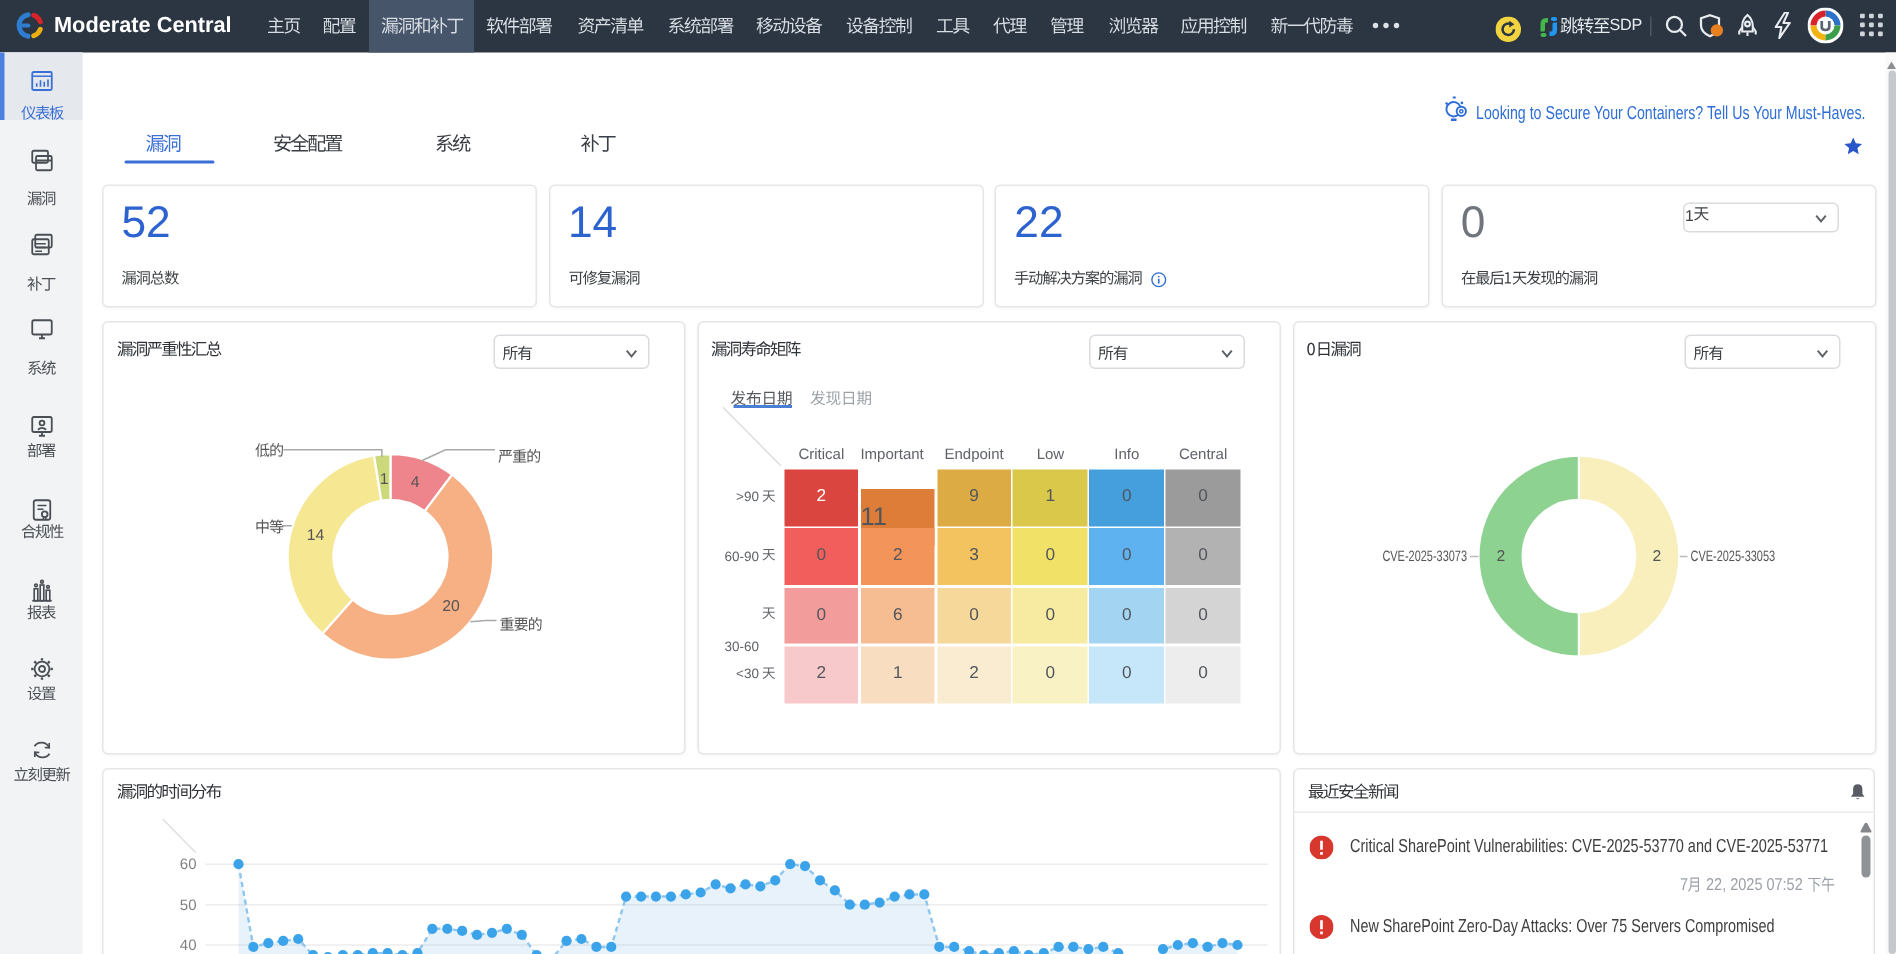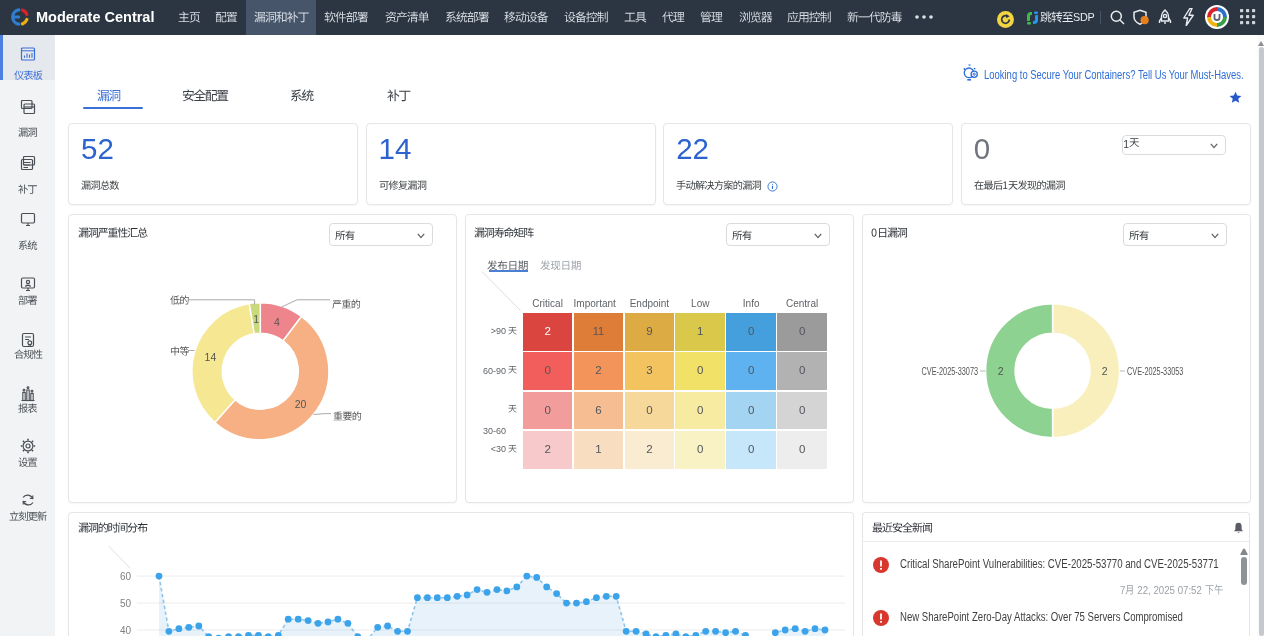--- a/index.html
+++ b/index.html
@@ -535,21 +535,21 @@
 <div class="abs" style="left:675.4px;top:298px;width:49.8px;text-align:center;font-size:10px;color:#5f6368">Low</div>
 <div class="abs" style="left:726.3px;top:298px;width:49.8px;text-align:center;font-size:10px;color:#5f6368">Info</div>
 <div class="abs" style="left:777.2px;top:298px;width:49.8px;text-align:center;font-size:10px;color:#5f6368">Central</div>
 <div class="abs" style="right:758.0px;top:326.2px;font-size:9px;color:#5f6368;position:absolute">&gt;90</div>
 <div class="abs" style="left:507.5px;top:325.6px">
     <svg width="9.0" height="11.2" style="display:block;overflow:visible" fill="#5f6368">
       <use href="#g5929" transform="translate(0.0,7.92) scale(0.00900)"></use>
     </svg>
   </div>
 <div class="abs" style="left:522.7px;top:313.0px;width:49.8px;height:37.5px;background:#da4540;text-align:center;line-height:37.5px;font-size:11.5px;color:#fff">2</div>
-<div class="abs" style="left:573.6px;top:313.0px;width:49.8px;height:37.5px;background:#dd7d38;text-align:center;line-height:37.5px;font-size:11px;color:#52565c">11</div>
+<div class="abs" style="left:573.6px;top:326px;width:49.8px;height:37.5px;background:#dd7d38;line-height:37.5px;font-size:17px;color:#52565c">11</div>
 <div class="abs" style="left:624.5px;top:313.0px;width:49.8px;height:37.5px;background:#dcab43;text-align:center;line-height:37.5px;font-size:11.5px;color:#52565c">9</div>
 <div class="abs" style="left:675.4px;top:313.0px;width:49.8px;height:37.5px;background:#d9c84a;text-align:center;line-height:37.5px;font-size:11.5px;color:#52565c">1</div>
 <div class="abs" style="left:726.3px;top:313.0px;width:49.8px;height:37.5px;background:#459fdd;text-align:center;line-height:37.5px;font-size:11.5px;color:#52565c">0</div>
 <div class="abs" style="left:777.2px;top:313.0px;width:49.8px;height:37.5px;background:#9b9b9b;text-align:center;line-height:37.5px;font-size:11.5px;color:#52565c">0</div>
 <div class="abs" style="right:758.0px;top:365.6px;font-size:9px;color:#5f6368;position:absolute">60-90</div>
 <div class="abs" style="left:507.5px;top:364.9px">
     <svg width="9.0" height="11.2" style="display:block;overflow:visible" fill="#5f6368">
       <use href="#g5929" transform="translate(0.0,7.92) scale(0.00900)"></use>
     </svg>
   </div>

